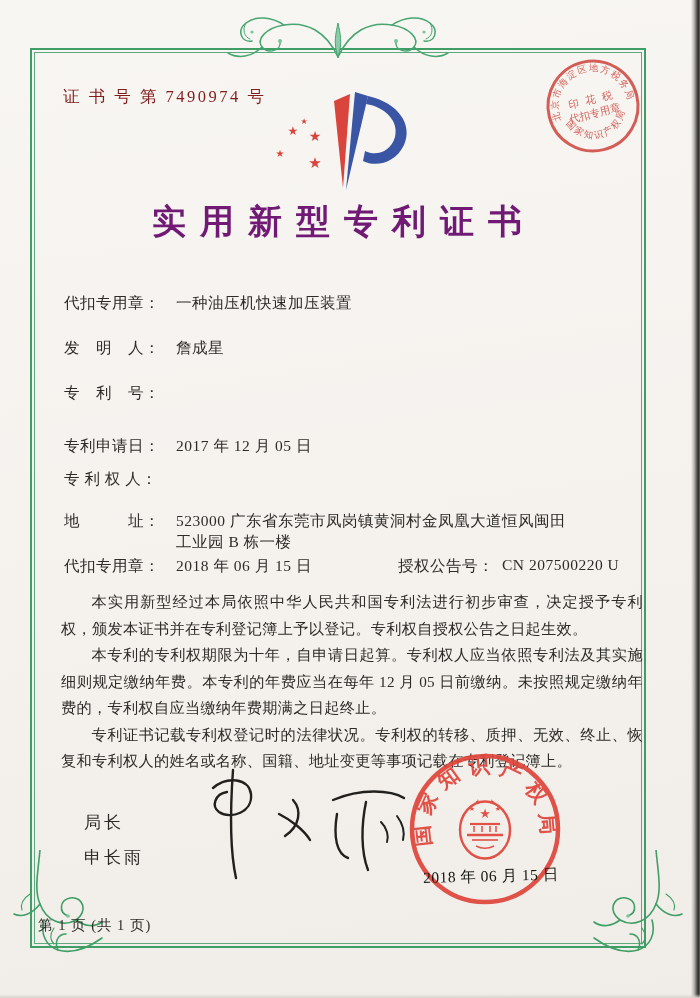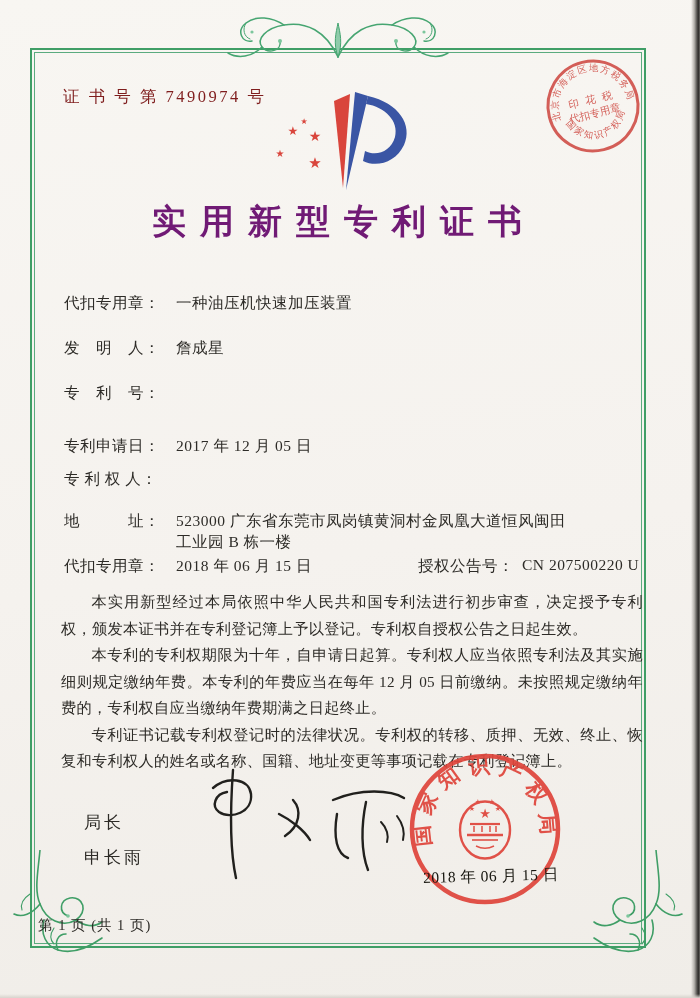--- a/index.html
+++ b/index.html
@@ -33,21 +33,21 @@
   .tax-stamp { position:absolute; left:543px; top:56px; opacity:0.88; }
   .page-title {
     position:absolute; left:31px; top:199px; width:612px;
     text-align:center; font-size:34px; font-weight:bold;
     letter-spacing:14px; text-indent:14px; color:#701a75;
   }
   .field-row { position:absolute; left:64px; width:578px; display:flex; font-size:15.5px; }
   .flabel { flex:none; width:112px; letter-spacing:0.5px; }
   .fvalue { white-space:pre-line; letter-spacing:0.5px; }
   .pair2 { position:absolute; left:334px; top:0; display:flex; }
-  .pair2 .flabel { width:auto; margin-right:8px;margin-left:20px; }
+  .pair2 .flabel { width:auto; margin-right:8px; }
   .paragraphs {
     position:absolute; left:61px; top:589px; width:582px;
     font-size:15.2px; line-height:26.5px; text-align:justify;
   }
   .paragraphs p { margin:0; text-indent:2em; letter-spacing:0.3px; }
   .sig-title { position:absolute; left:84px; top:811px; font-size:17px; letter-spacing:3px; }
   .sig-name  { position:absolute; left:84px; top:846px; font-size:17px; letter-spacing:3px; }
   .signature { position:absolute; left:175px; top:766px; }
   .agency-seal { position:absolute; left:406px; top:750px; opacity:0.93; }
   .seal-date {

